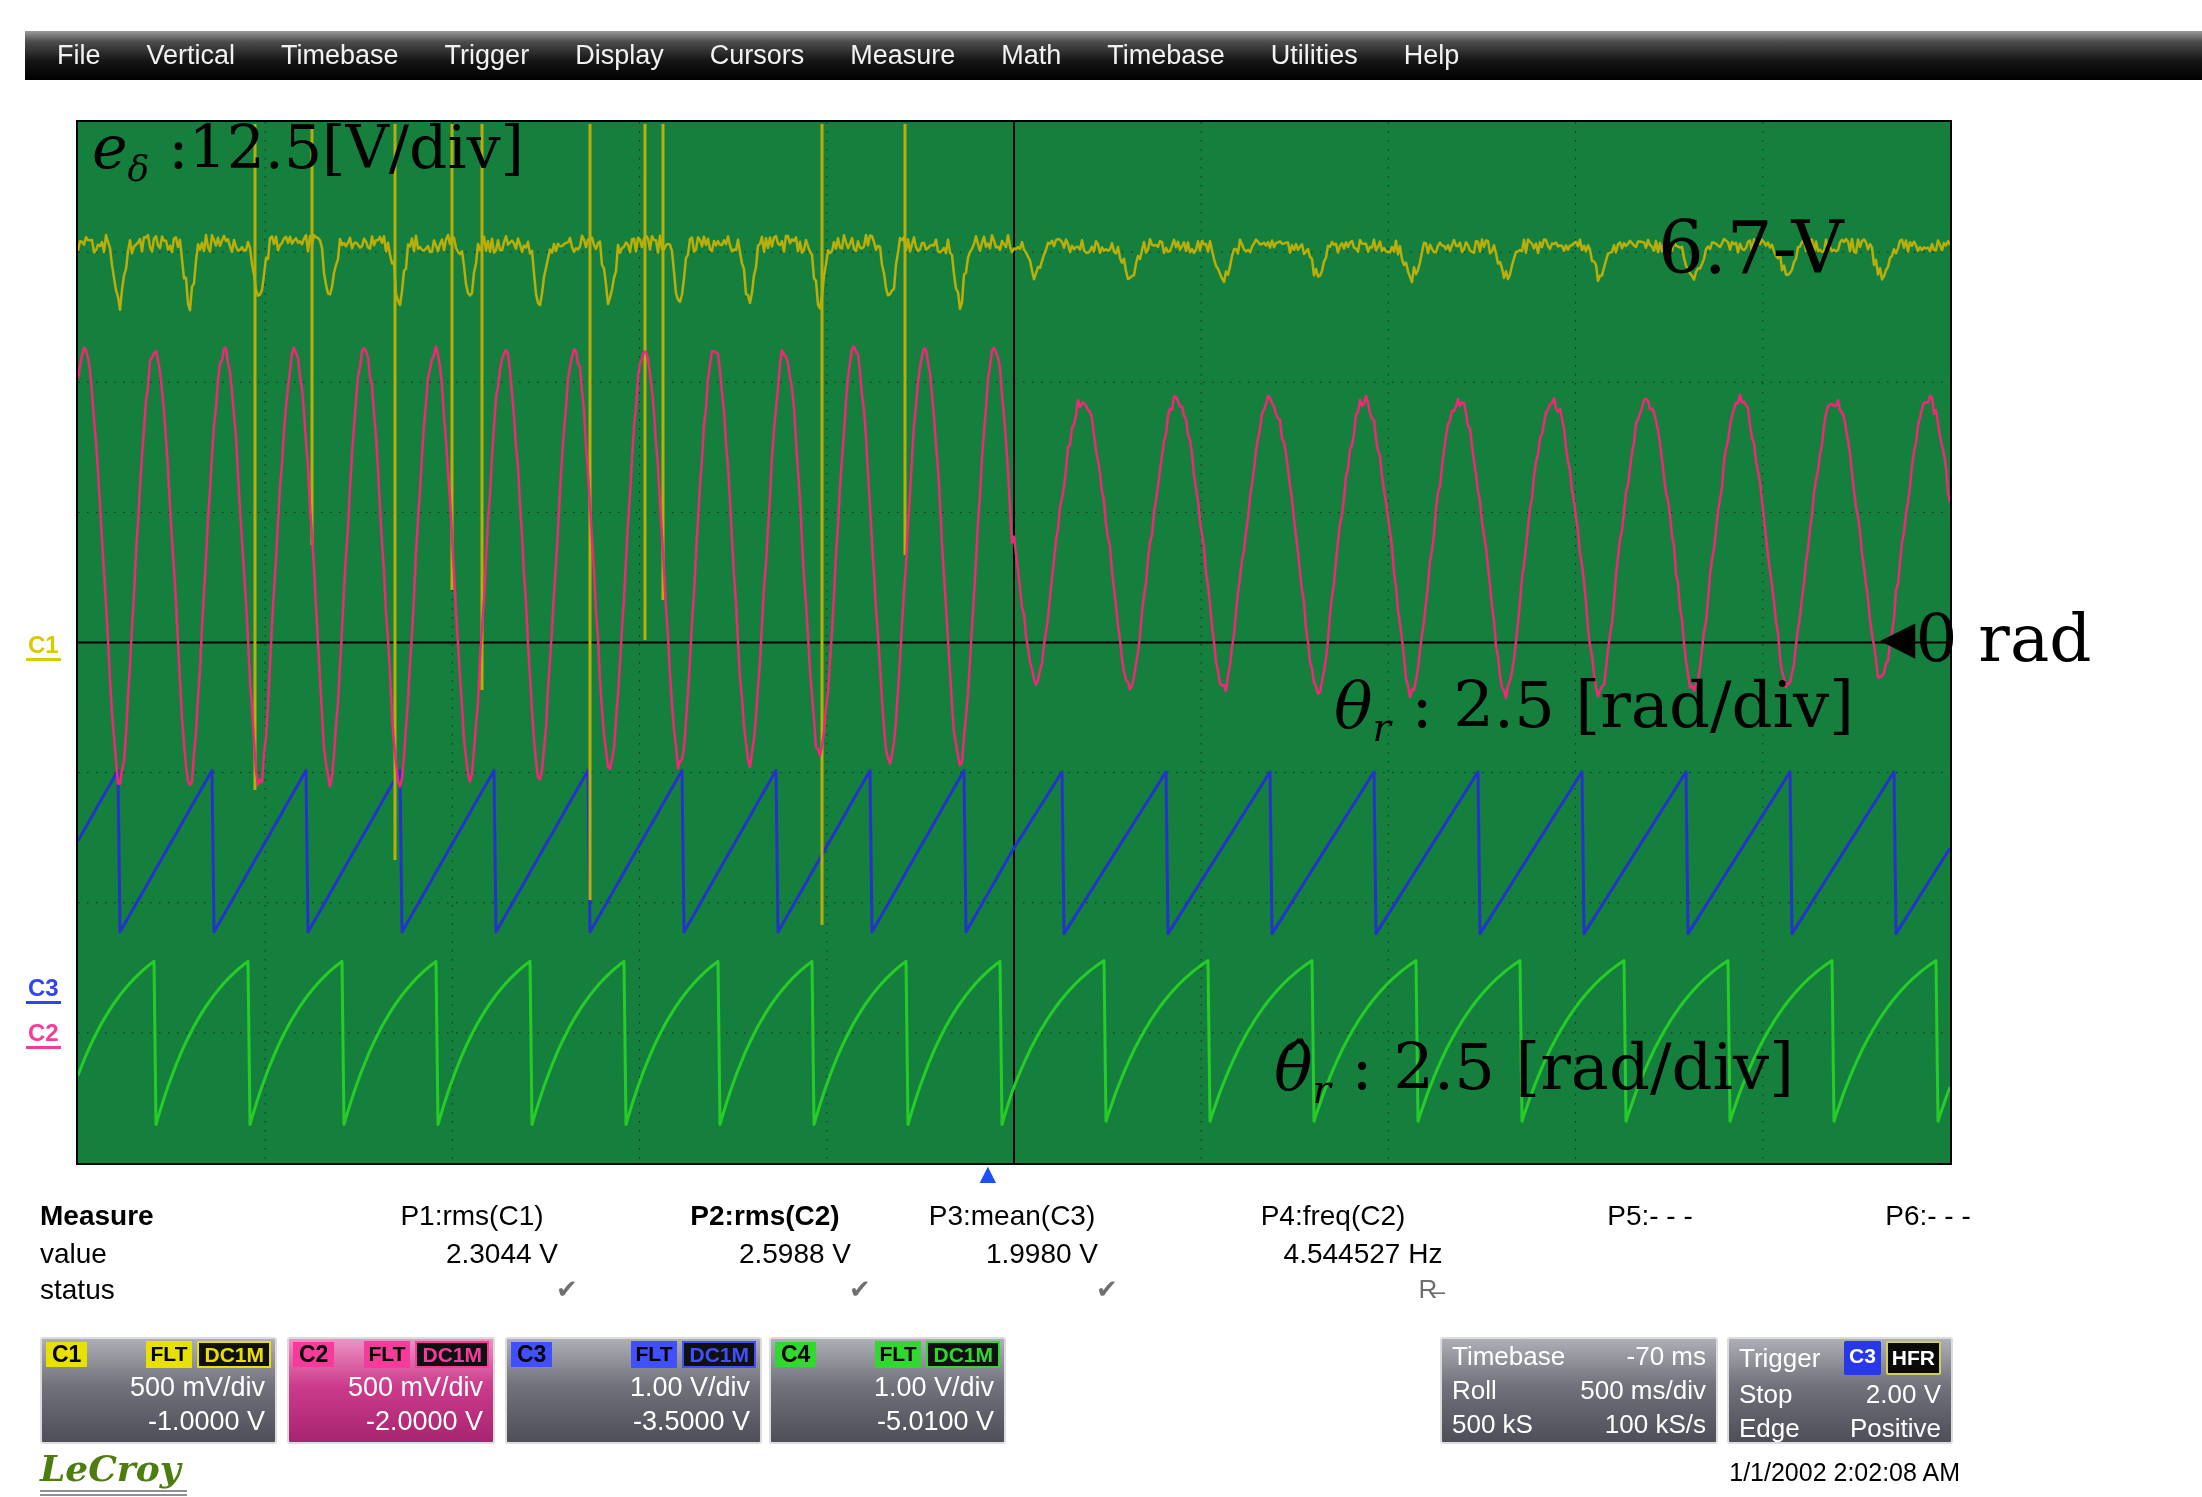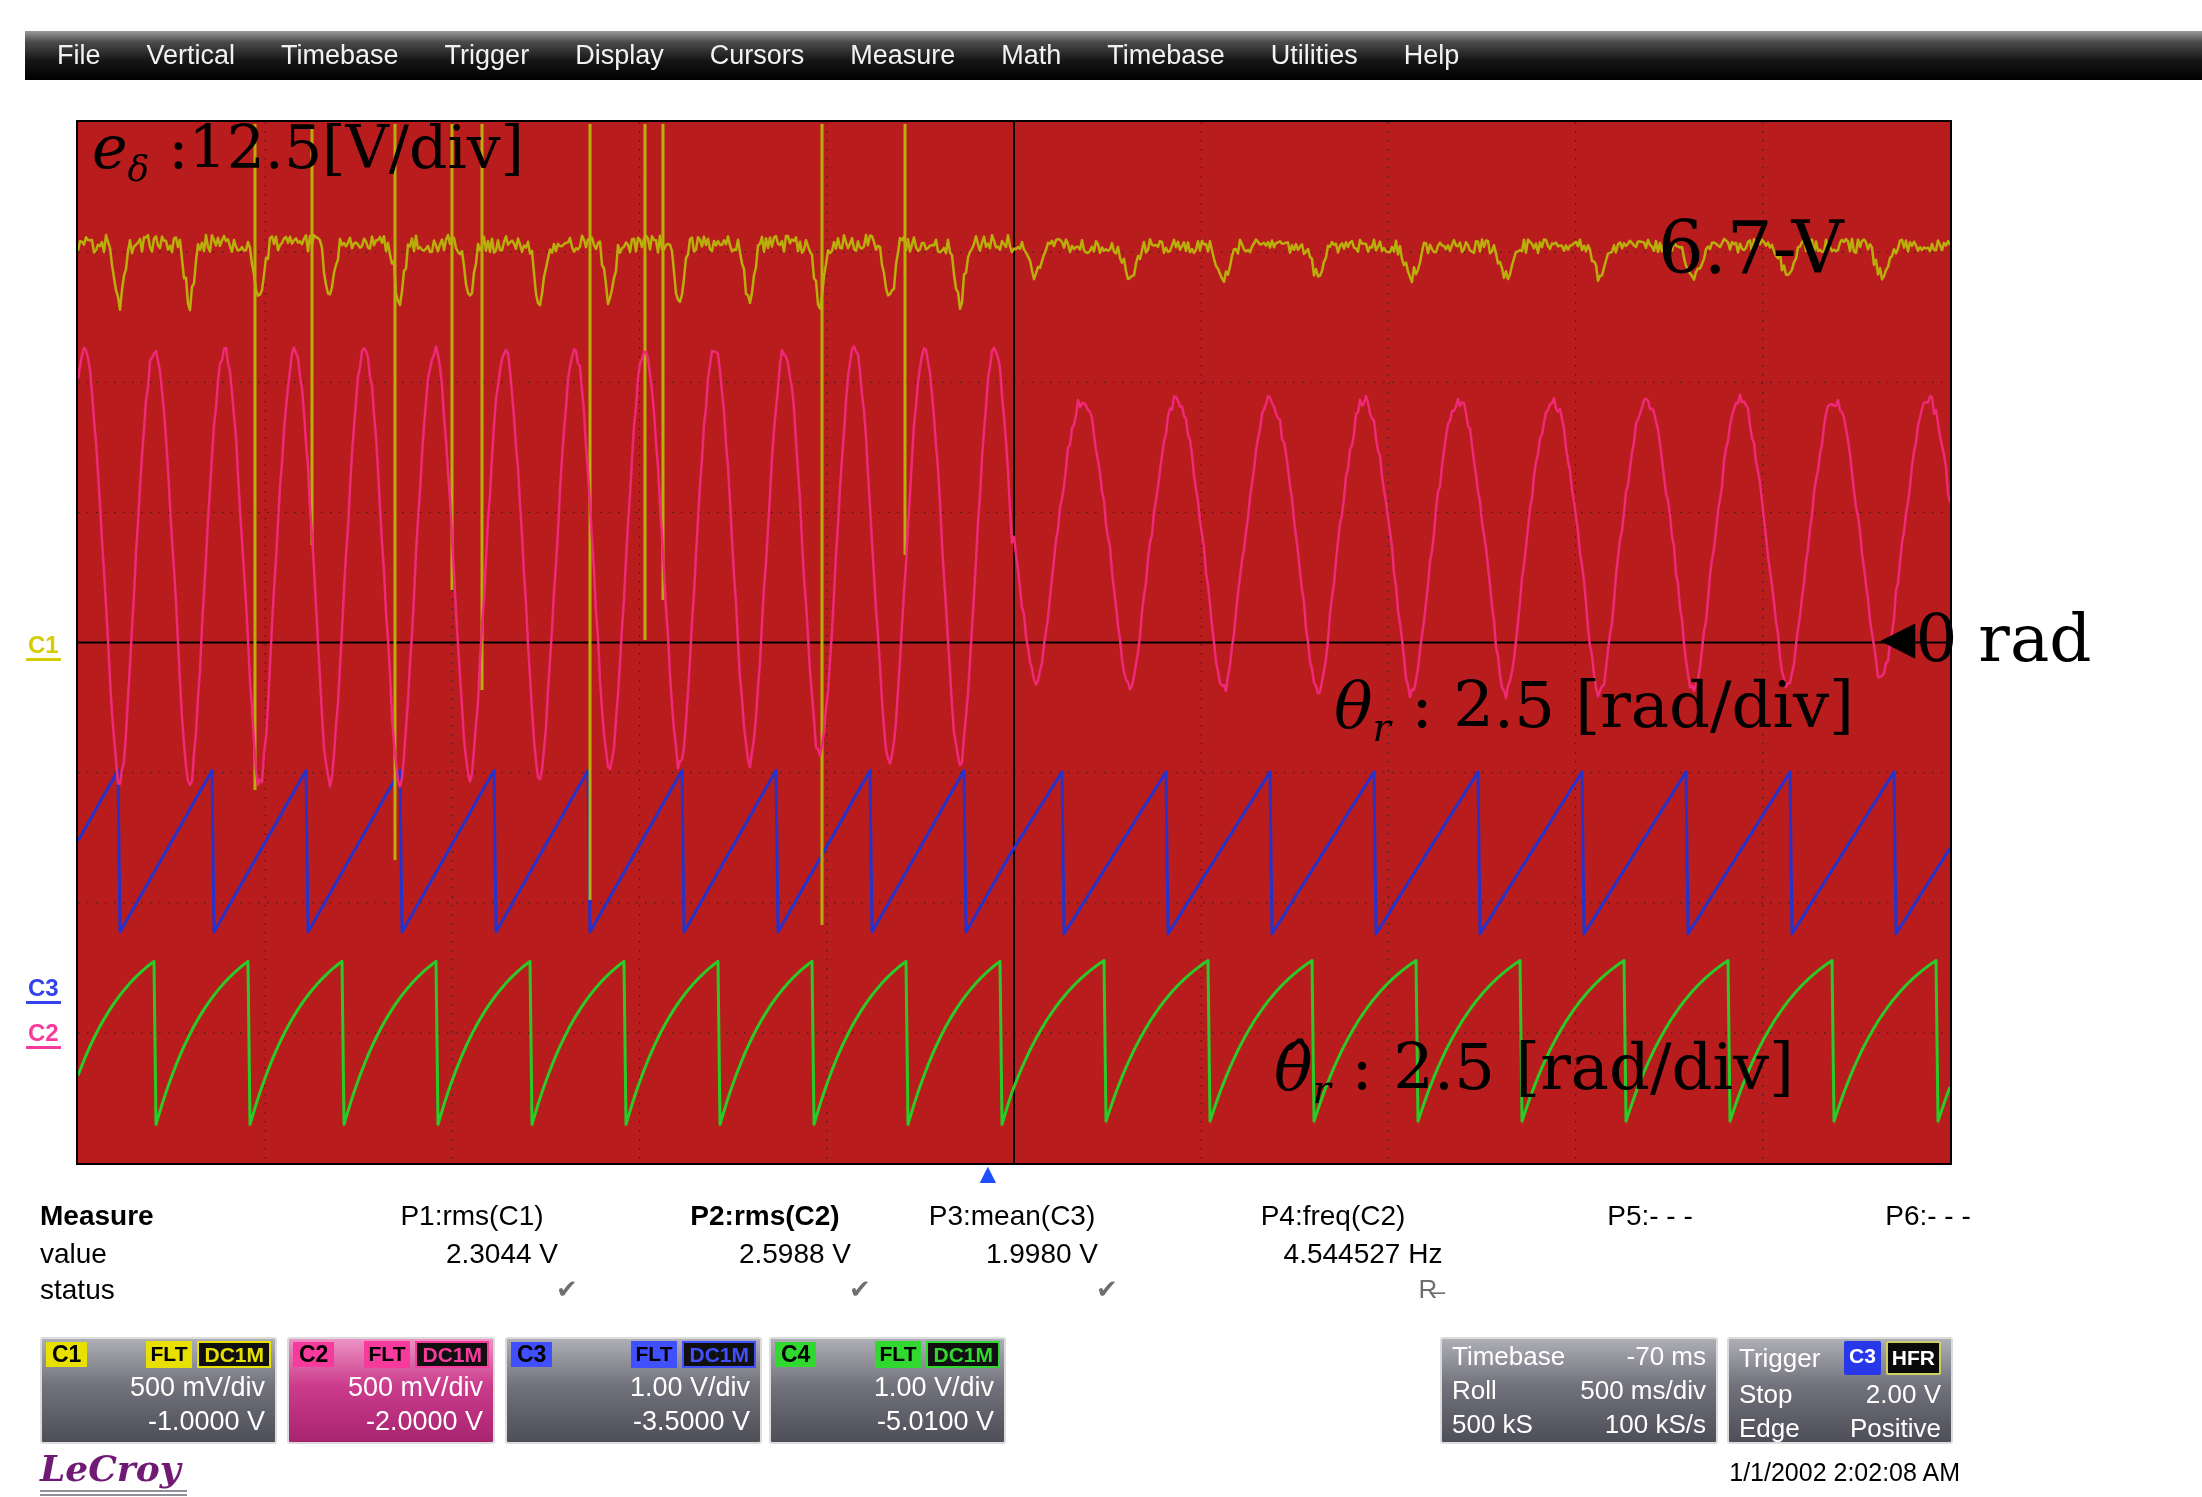--- a/index.html
+++ b/index.html
@@ -7,21 +7,21 @@
   body { position:relative; background:#fff; font-family:"Liberation Sans",sans-serif; overflow:hidden; }
 
   
   .menubar { position:absolute; left:25px; top:31px; width:2177px; height:49px;
     display:flex; align-items:center; gap:46px; padding-left:32px;
     background:linear-gradient(180deg,#9a9a9a 0%,#4c4c4c 22%,#161616 60%,#000 100%); }
   .menu-item { color:#f2f2f2; font-size:27px; cursor:default; }
 
   
   .grid { position:absolute; left:76px; top:120px; width:1876px; height:1045px;
-    border:2px solid #000; background:#b91c1c; }
+    border:2px solid #000; background:#15803d; }
   .grid svg { position:absolute; left:0; top:0; }
 
   .ann { position:absolute; color:#000; font-family:"DejaVu Serif",serif; white-space:nowrap; z-index:5; }
   .ann .sym { font-style:italic; }
   .ann sub { font-size:0.6em; font-style:italic; }
   .ann-e        { left:14px;   top:-10px;  font-size:60px; }
   .ann-67       { left:1580px; top:84px;   font-size:72px; }
   .ann-theta-e  { left:40px;   top:388px;  font-size:58px; }
   .ann-theta-r  { left:1256px; top:546px;  font-size:64px; }
   .ann-theta-rhat { left:1196px; top:908px; font-size:64px; }
@@ -57,21 +57,21 @@
     border-radius:3px; font-size:26px; }
   .ib-row { display:flex; justify-content:space-between; align-items:center; padding:2px 10px; line-height:30px; }
   .tb { left:1440px; width:278px; }
   .tg { left:1727px; width:226px; }
   .tg-badges { display:flex; gap:5px; }
   .tg-badge-c3 { background:#2838e8; color:#fff; font-weight:bold; padding:0 5px; font-size:21px; border-radius:2px; }
   .tg-badge-hfr { background:#0a0a0a; color:#fff; font-weight:bold; padding:0 4px; font-size:21px; border:2px solid #cfcf60; border-radius:2px; }
 
   
   .logo { position:absolute; left:40px; top:1450px; font-family:"DejaVu Serif",serif;
-    font-style:italic; font-weight:bold; font-size:36px; color:#701a75;
+    font-style:italic; font-weight:bold; font-size:36px; color:#4d7c0f;
     border-bottom:6px double #8f8f99; line-height:1.05; padding:0 6px 2px 0; }
   .datetime { position:absolute; left:1640px; top:1458px; width:320px; text-align:right;
     font-size:25px; color:#000; }
 </style>
 </head>
 <body>
 
 <div class="menubar">
     <div class="menu-item">File</div>
     <div class="menu-item">Vertical</div>

